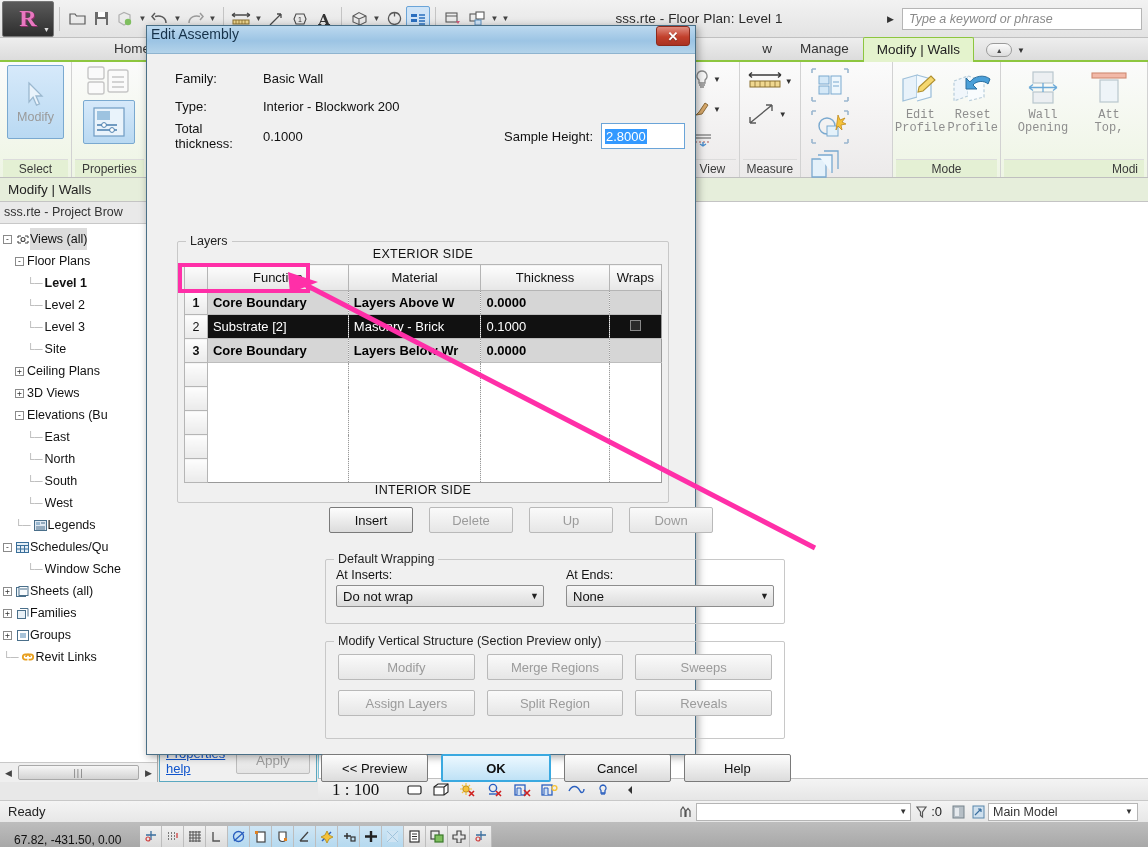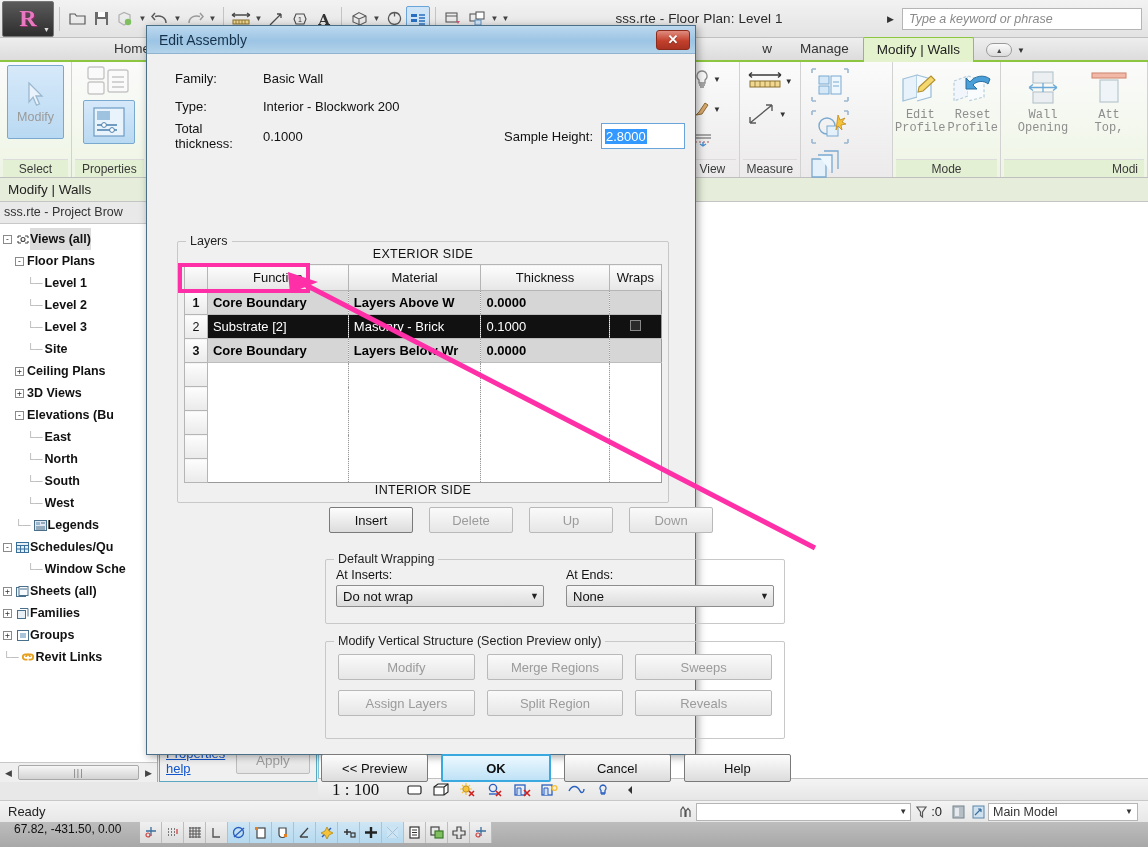--- a/index.html
+++ b/index.html
@@ -129,21 +129,21 @@
   .tree { padding:4px 0 0 3px; font-size:12.5px; color:#111; line-height:22px; white-space:nowrap; }
   .tnode { display:flex; align-items:center; height:22px; }
   .tbox {
     width:9px; height:9px; border:1px solid #8a8a8a; background:#fff;
     font-size:8px; line-height:7px; text-align:center; color:#333; margin-right:3px;
     font-family:"DejaVu Sans Mono", monospace; flex:none;
   }
   .tspacer { width:12px; flex:none; }
   .dash { color:#b0b0b0; font-size:11px; margin-right:2px; }
   .ticon { width:15px; flex:none; display:flex; align-items:center; justify-content:center; font-size:11px; }
-  .tlabel { overflow:hidden;font-weight:bold; }
+  .tlabel { overflow:hidden; }
   .tlabel.sel { background:#dcdcdc; }
   .tlabel.bold { font-weight:bold; }
   .browser-scroll {
     position:absolute; left:0; right:0; bottom:0; height:20px;
     background:#efefef; border-top:1px solid #c8c8c8;
     display:flex; align-items:center;
   }
   .sb-arrow { width:17px; text-align:center; font-size:9px; color:#444; }
   .sb-thumb {
     flex:1; height:15px; margin:0 1px; background:linear-gradient(#f6f6f6,#d3d3d3);
@@ -203,41 +203,41 @@
   .sb-combo .ar { font-size:8px; color:#333; }
   .mainmodel {
     width:150px; height:18px; background:#fff; border:1px solid #b5b5b5;
     display:flex; align-items:center; justify-content:space-between;
     padding:0 4px; font-size:12.5px; color:#333;
   }
   
   .coordbar {
     position:absolute; left:0; right:0; bottom:0; height:25px;
     background:linear-gradient(#bdbdbd,#a8a8a8);
-    display:flex; align-items:flex-start; font-size:12px; color:#111;
+    display:flex; align-items:flex-end; font-size:12px; color:#111;
   }
   .coord-text { padding-left:14px; width:140px; }
   .snapstrip { display:flex; align-items:center; gap:0; }
   .snap {
     width:22px; height:21px; display:flex; align-items:center; justify-content:center;
     font-size:11px; color:#333; border-right:1px solid #bdbdbd;
     background:linear-gradient(#f0f0f0,#dcdcdc);
   }
   .snap.blue { background:linear-gradient(#cfe6f5,#b5d9ef); }
 
   
   .dialog {
     position:absolute; left:146px; top:25px; width:550px; height:730px;
     background:#f0f0f0; border:1px solid #4a6f86;
     box-shadow:2px 2px 8px rgba(0,0,0,.35);
   }
   .dlg-title {
     height:28px; background:linear-gradient(#bcd9ef,#9cc4e4 55%,#b3d3ea);
     border-bottom:1px solid #8fb4cf;
-    display:flex; align-items:center; padding-left:12px;
+    display:flex; padding-left:4px;
     font-size:14px; color:#16324a;
   }
   .dlg-title .tt { flex:1; }
   .closebtn {
     width:34px; height:20px; margin-right:5px;
     background:linear-gradient(#e08d80,#c2402c 55%,#a93222);
     border:1px solid #8c2a1c; border-radius:3px;
     display:flex; align-items:center; justify-content:center;
     color:#fff; font-size:13px; font-weight:bold;
     text-shadow:0 1px 1px rgba(0,0,0,.4);

